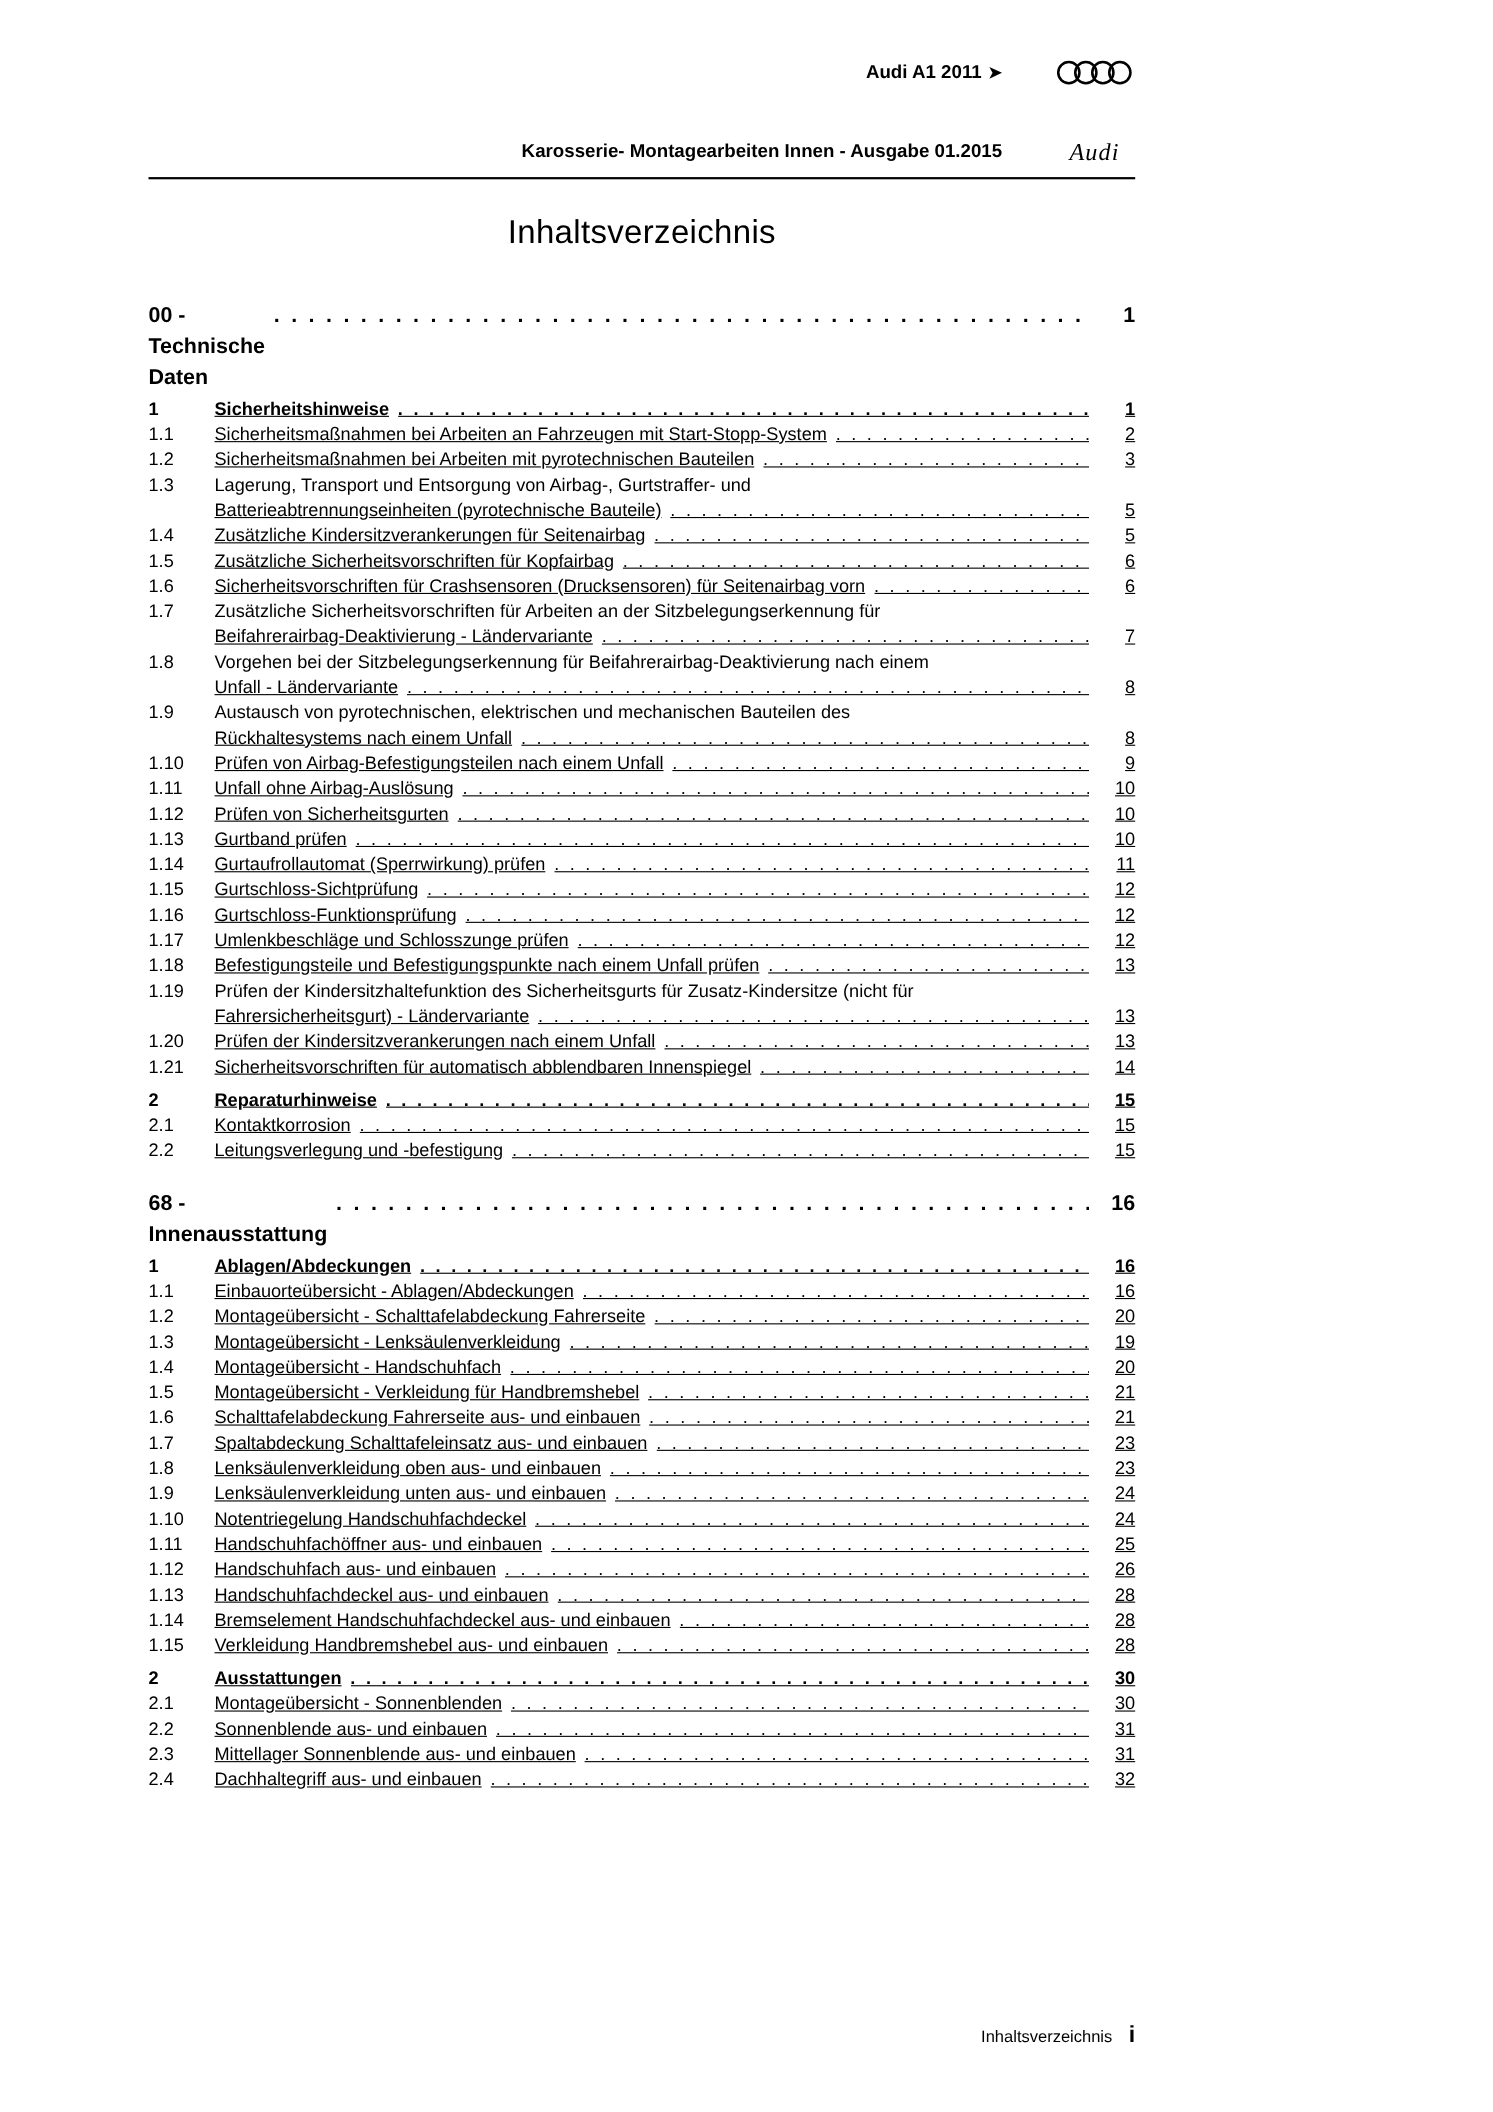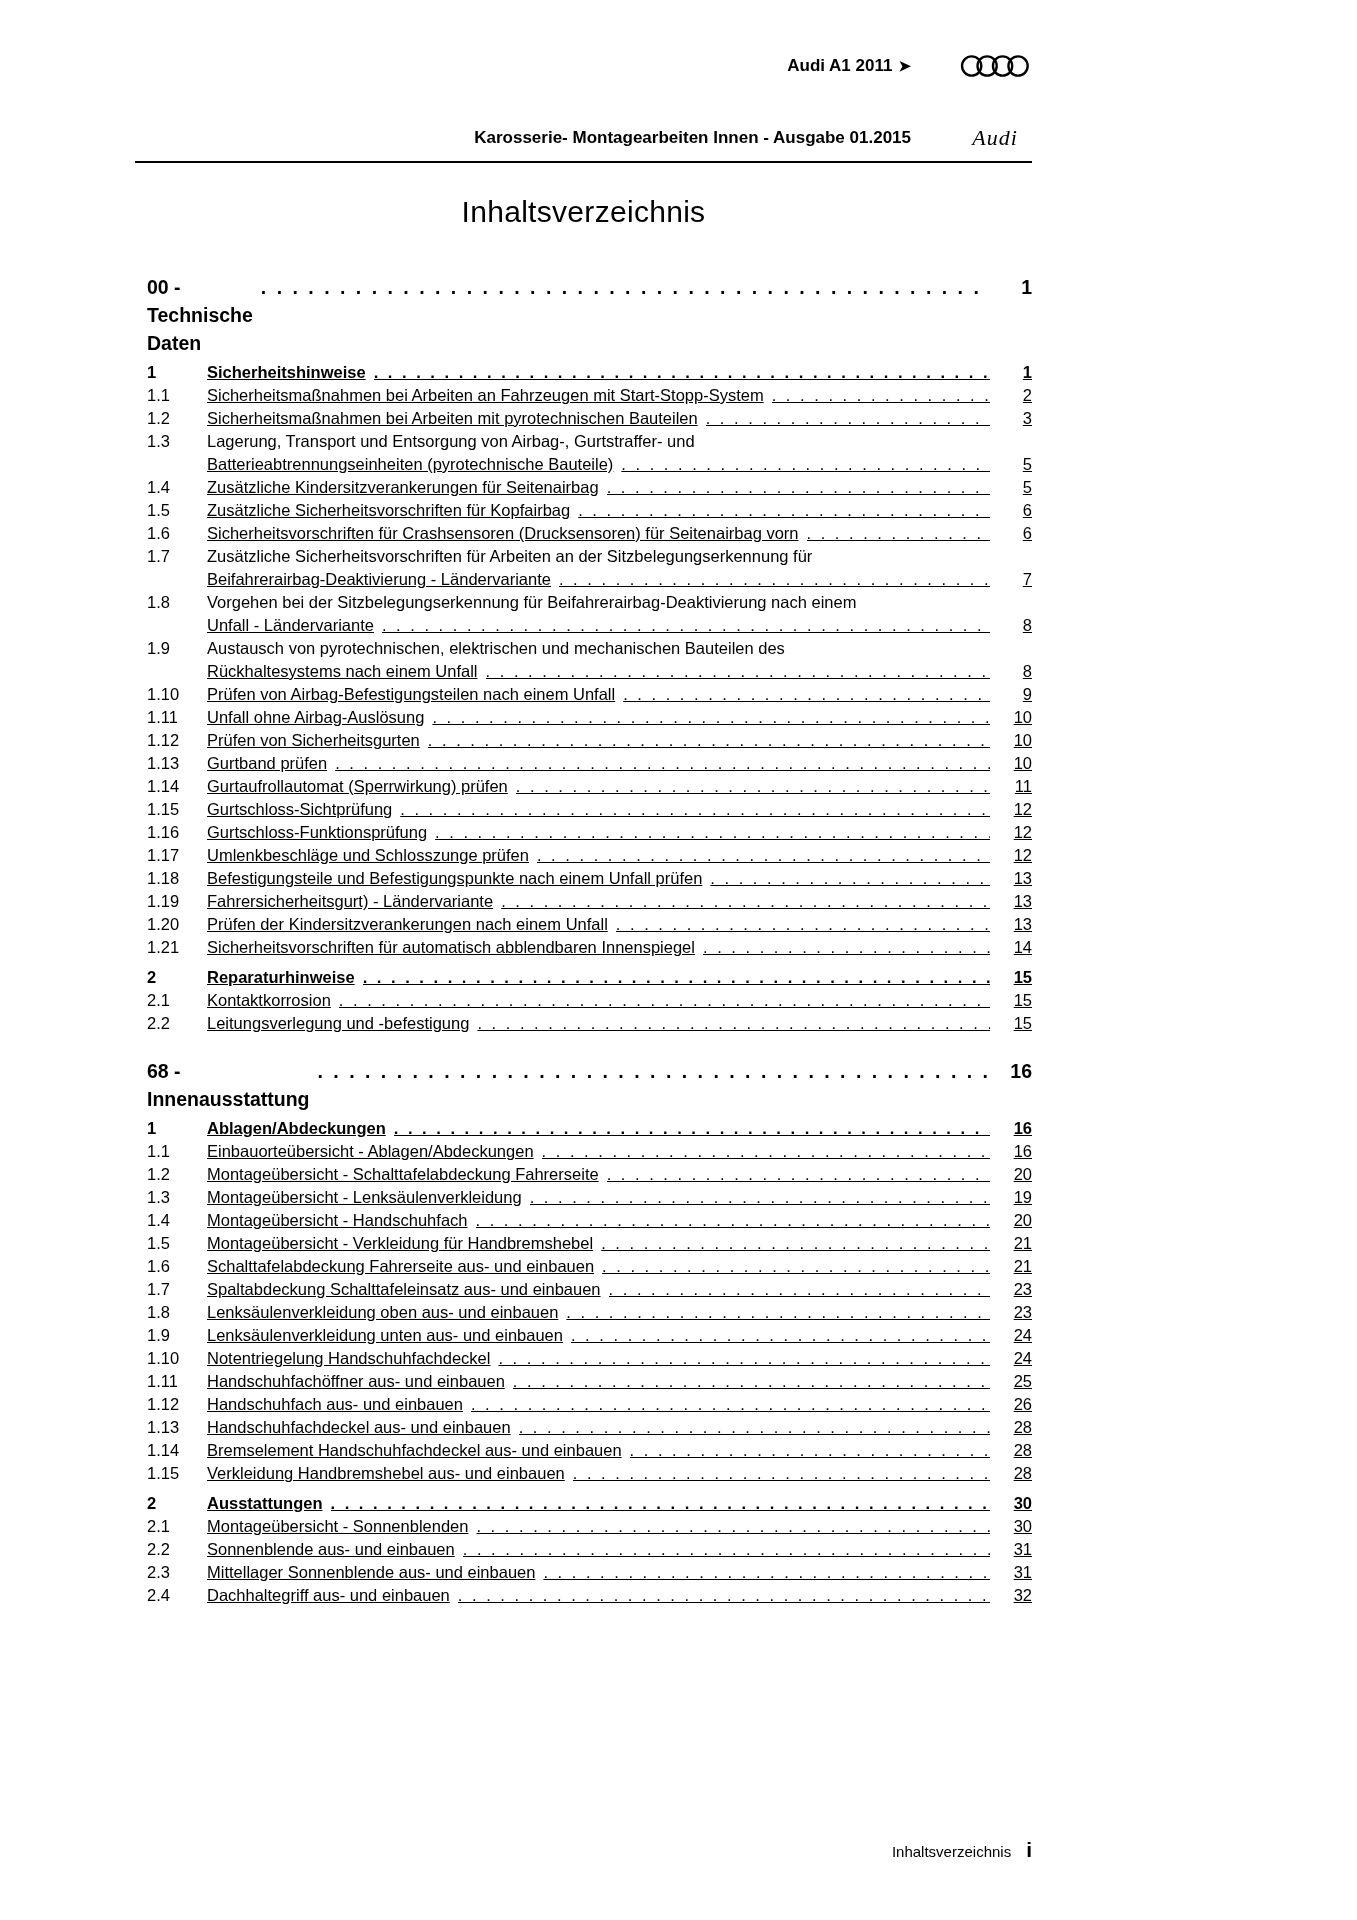--- a/index.html
+++ b/index.html
@@ -42,21 +42,21 @@
   
   .doc-title {
     margin-top: 32px;
     text-align: center;
     font-size: 30px;
     font-weight: normal;
     letter-spacing: 0.3px;
   }
 
   
-  .toc { margin-top: 44px; font-size: 16.5px; line-height: 23px; margin-left: 12px; }
+  .toc { margin-top: 44px; font-size: 16.5px; line-height: 23px; }
   .toc-section + .toc-section { margin-top: 22px; }
 
   .chapter-row {
     display: flex; align-items: baseline;
     font-size: 19.5px; font-weight: bold;
     line-height: 28px;
     margin-bottom: 4px;
   }
 
   .entry { display: flex; }
@@ -317,20 +317,21 @@
                 <div class="lastline">
                   <span class="etext">Befestigungsteile und Befestigungspunkte nach einem Unfall prüfen</span>
                   <span class="dots"></span>
                   <span class="pg">13</span>
                 </div>
               </div>
             </div>
             <div class="entry">
               <span class="num">1.19</span>
               <div class="ebody">
+                <div class="tline">Prüfen der Kindersitzhaltefunktion des Sicherheitsgurts für Zusatz-Kindersitze (nicht für</div>
                 <div class="lastline">
                   <span class="etext">Fahrersicherheitsgurt) - Ländervariante</span>
                   <span class="dots"></span>
                   <span class="pg">13</span>
                 </div>
               </div>
             </div>
             <div class="entry">
               <span class="num">1.20</span>
               <div class="ebody">

